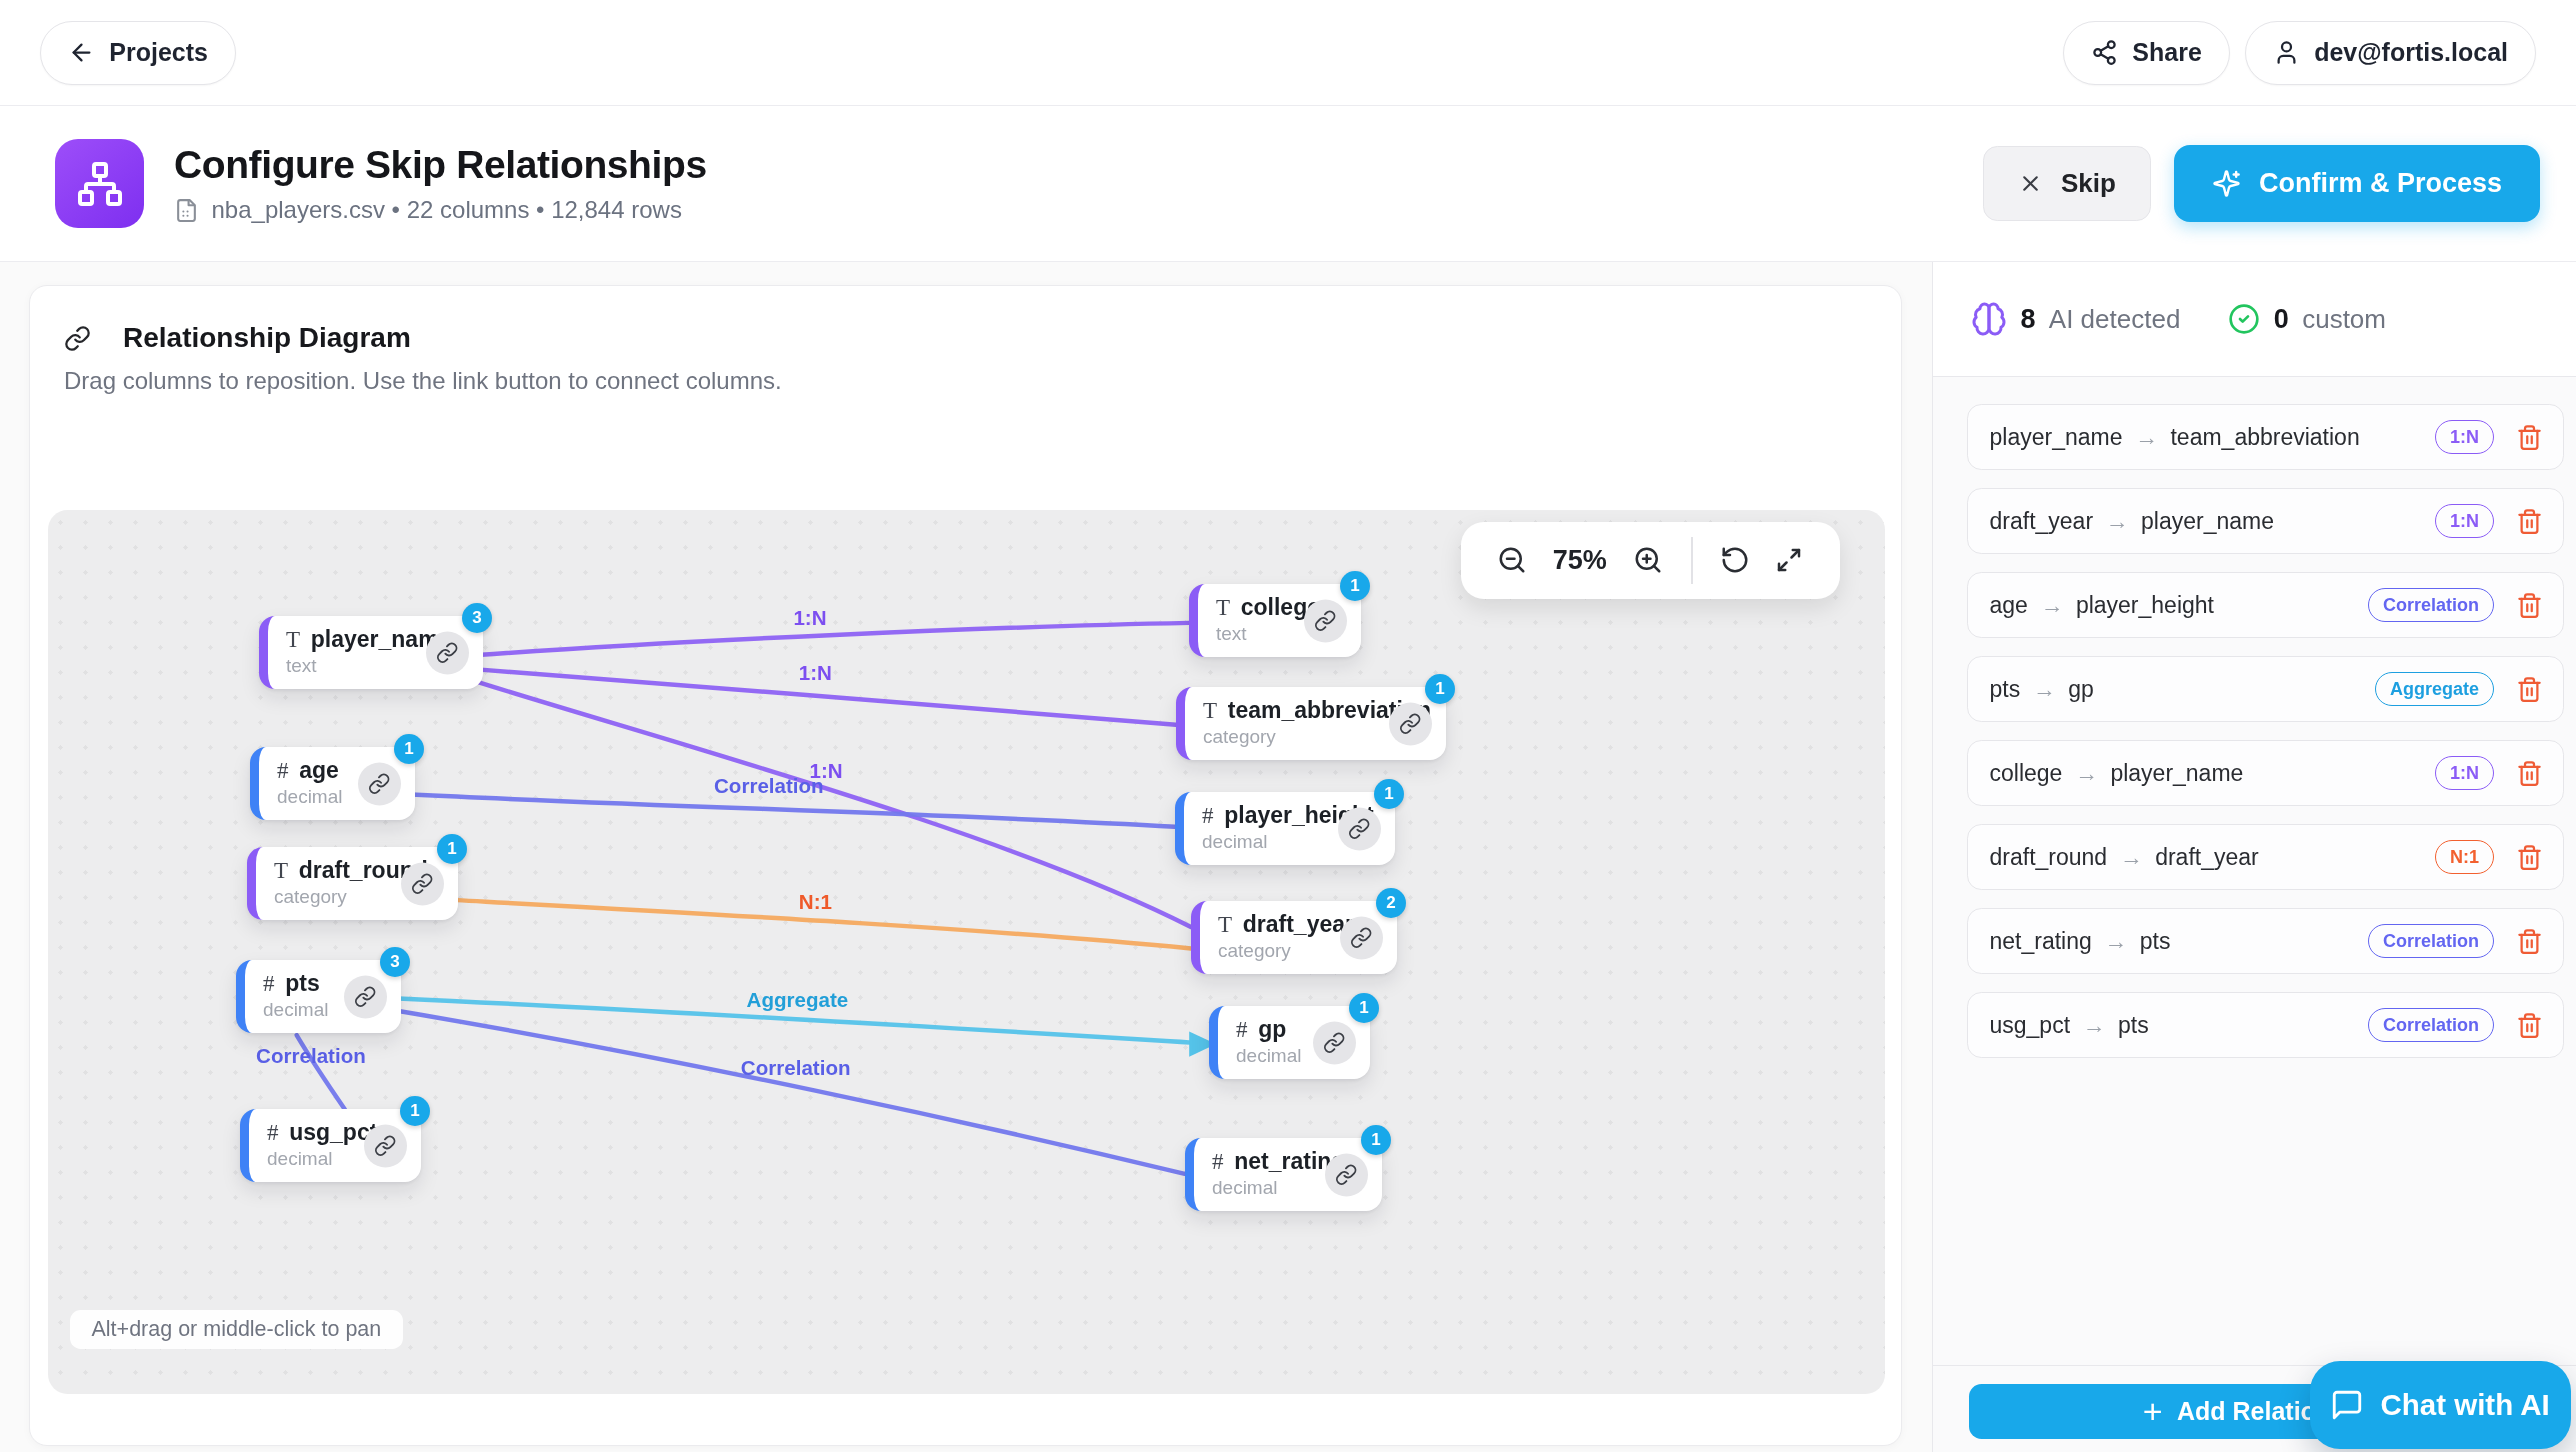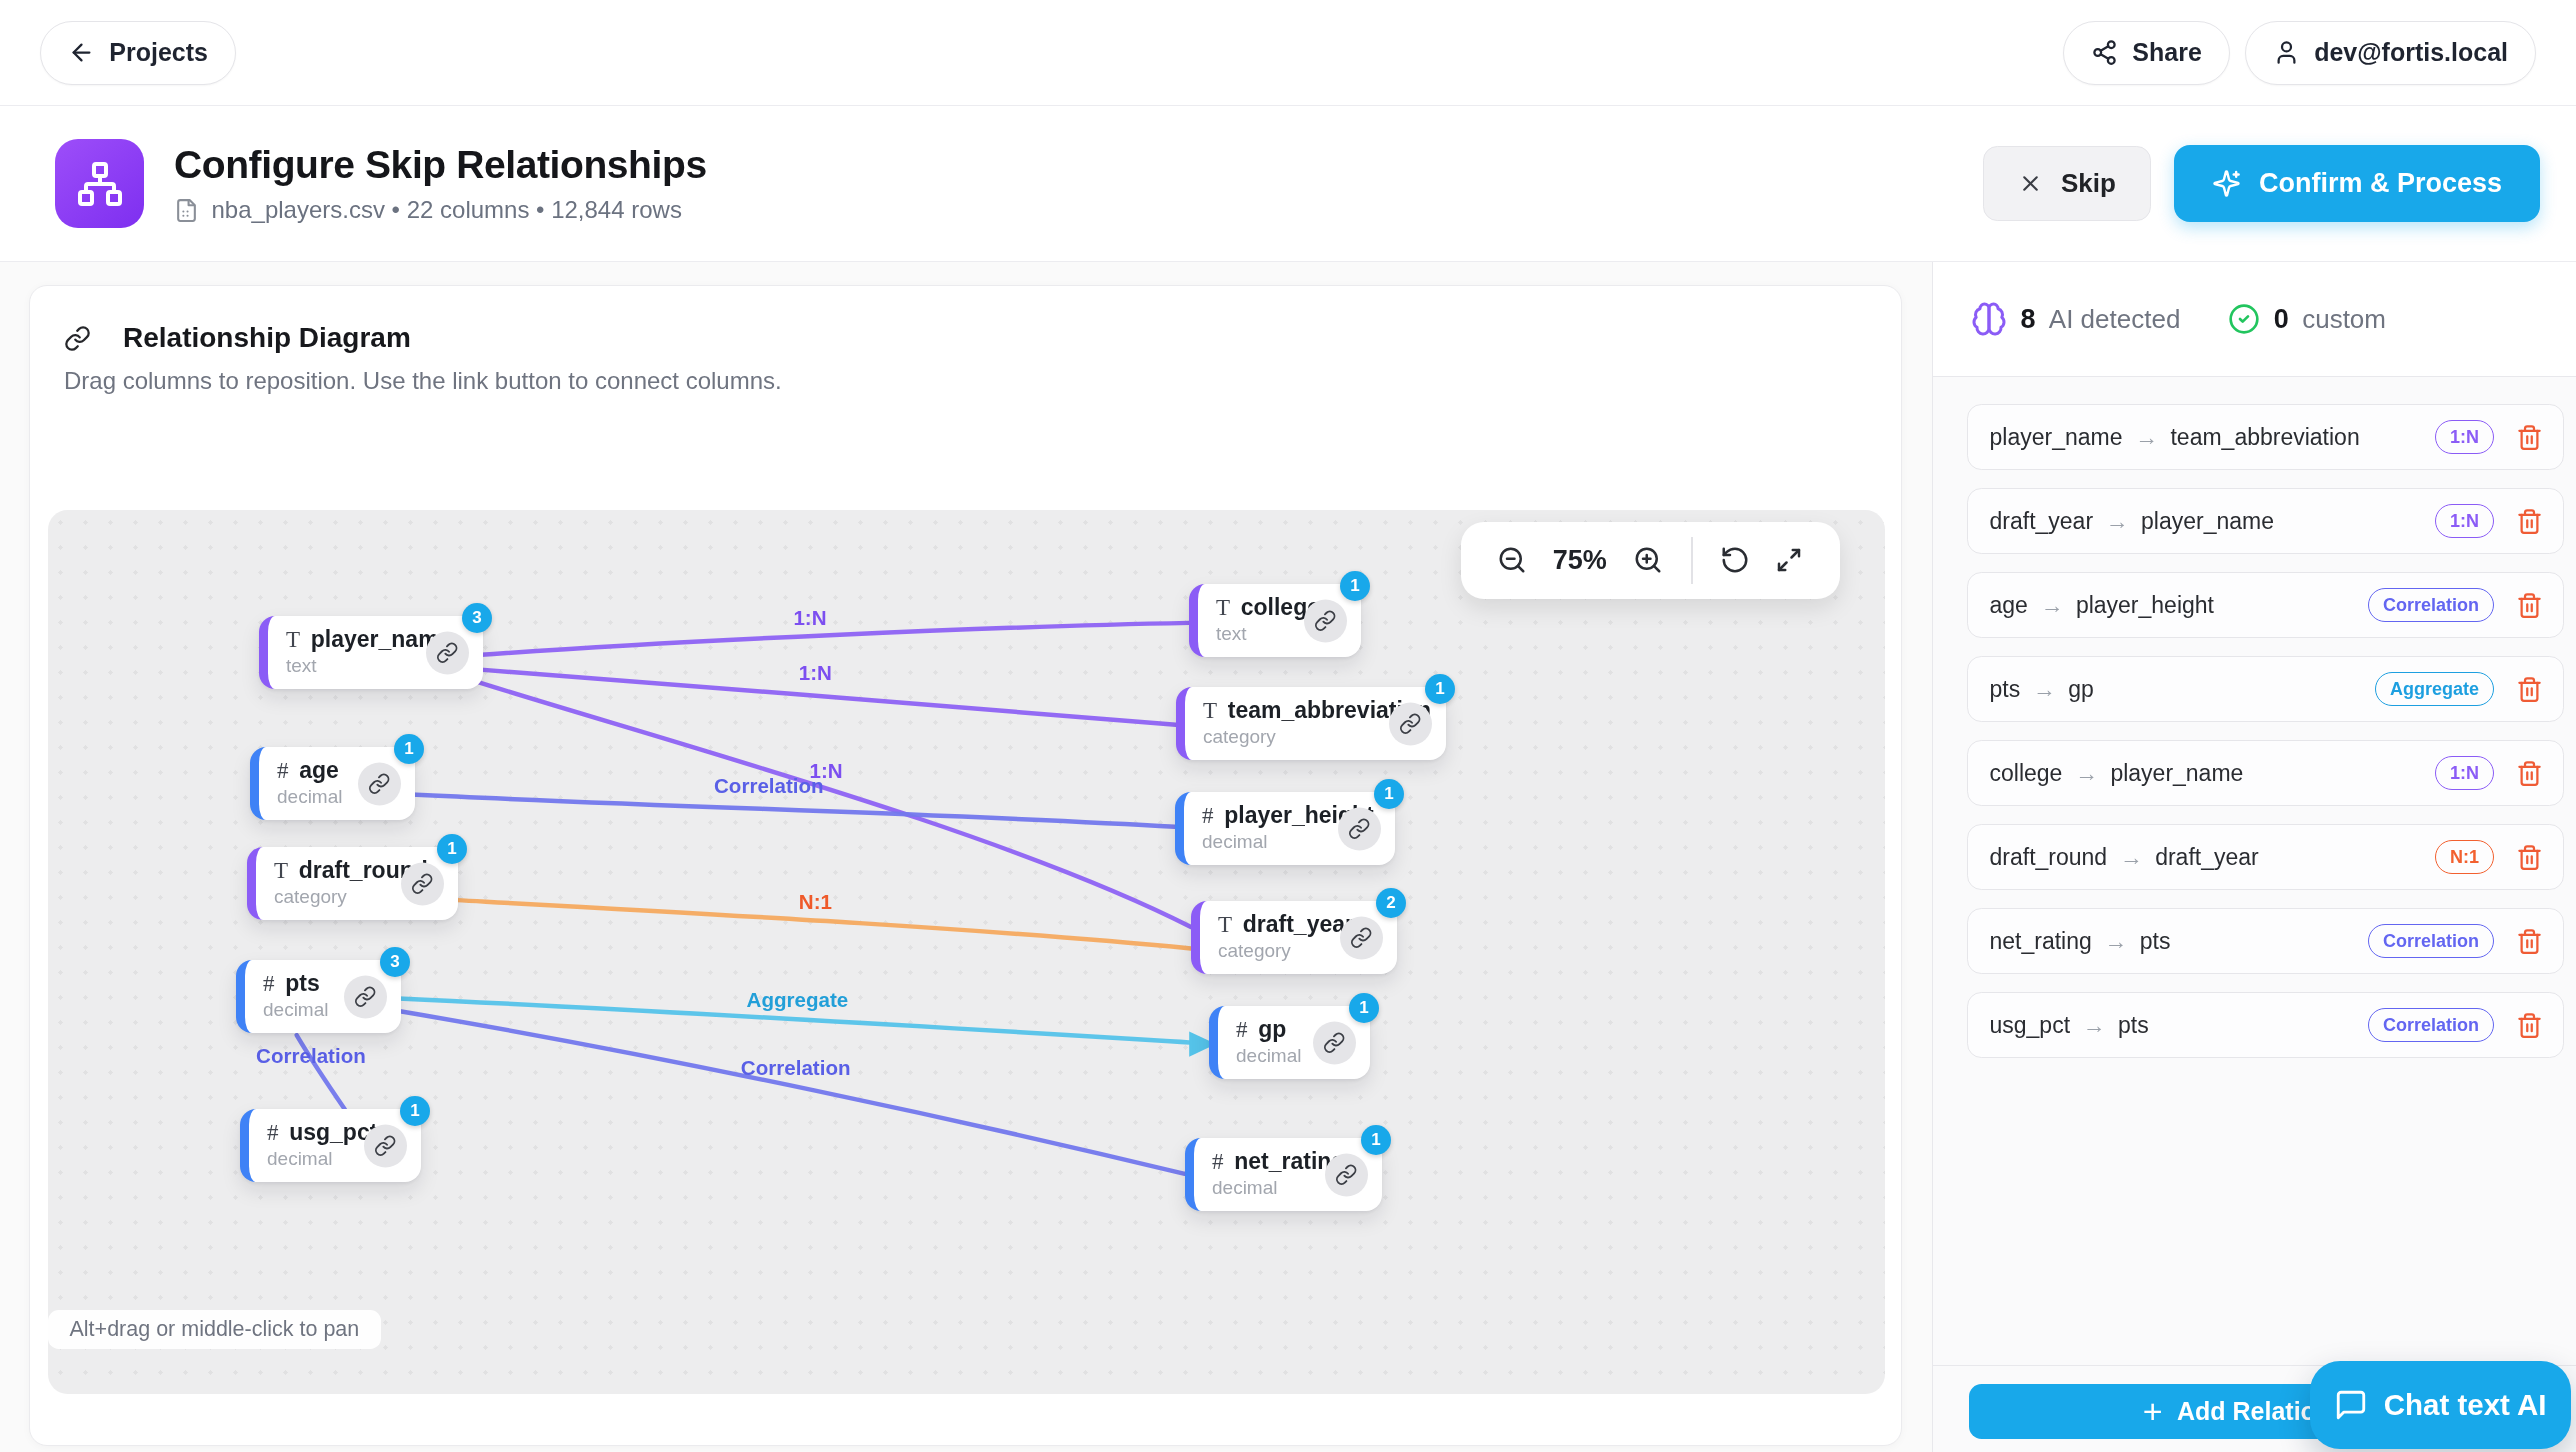--- a/index.html
+++ b/index.html
@@ -78,21 +78,21 @@
 
   .zoom-toolbar { position:absolute; top:11.6px; right:45px; height:77px; padding:0 26px;
     background:#fff; border-radius:23px; display:flex; align-items:center; gap:3.6px;
     box-shadow:0 9px 23px rgba(0,0,0,.10); }
   .ztool-btn { width:50px; height:50px; border:none; background:transparent; border-radius:12.5px;
     display:flex; align-items:center; justify-content:center; color:#2a2d33; cursor:pointer; }
   .ztool-btn svg { width:30px; height:30px; }
   .zoom-label { font-size:27px; font-weight:600; color:#1f2227; margin:0 12.5px; }
   .ztool-divider { width:1.8px; height:47px; background:#e2e2e6; margin:0 14.3px; }
 
-  .pan-hint { position:absolute; left:0; bottom:45px; height:39px; padding:0 21.5px;
+  .pan-hint { position:absolute; left:22px; bottom:45px; height:39px; padding:0 21.5px;
     background:rgba(255,255,255,.94); border-radius:10.7px; display:flex; align-items:center;
     font-size:21.5px; color:#6f7480; }
 
   
   .sidebar { width:644px; background:#fafafb; border-left:0.9px solid #e8e8ec; display:flex; flex-direction:column; }
   .stats { height:114px; background:#fff; display:flex; align-items:center; gap:48px; padding:0 38px; }
   .stat { display:flex; align-items:center; gap:13.4px; font-size:26px; color:#6f7480; }
   .stat b { font-size:27px; color:#17181c; font-weight:700; }
   .brain-ic { width:36px; height:36px; color:#8b5cf6; }
   .check-ic { width:32px; height:32px; color:#22c55e; }
@@ -621,16 +621,16 @@
           <span>Add Relationship</span>
         </button>
       </div>
     </aside>
   </div>
 
   <button class="chat-fab">
     <svg class="ic" viewBox="0 0 24 24" stroke-width="2.2">
         <path d="M21 15a2 2 0 0 1-2 2H7l-4 4V5a2 2 0 0 1 2-2h14a2 2 0 0 1 2 2z"></path>
       </svg>
-    <span>Chat text AI</span>
+    <span>Chat with AI</span>
   </button>
 </div>
 
 
 </body></html>

